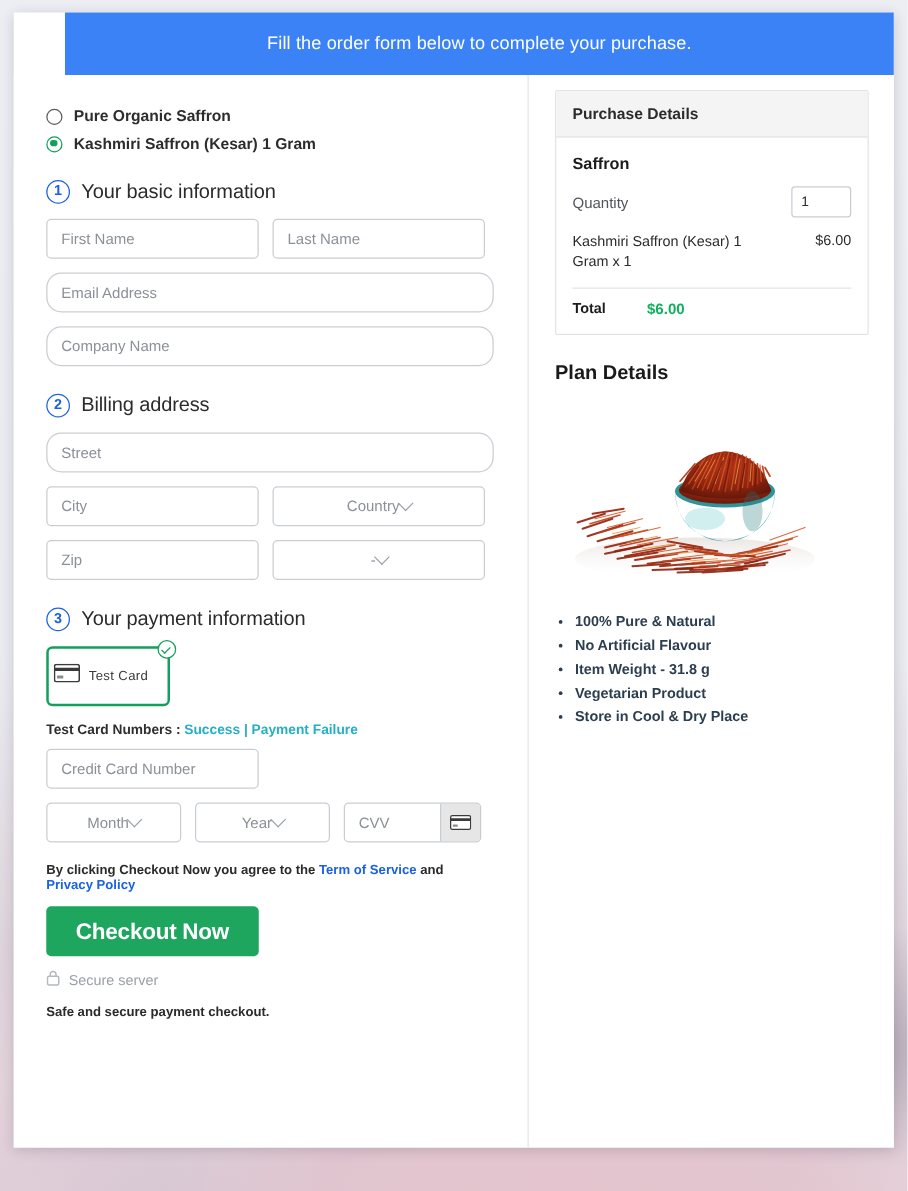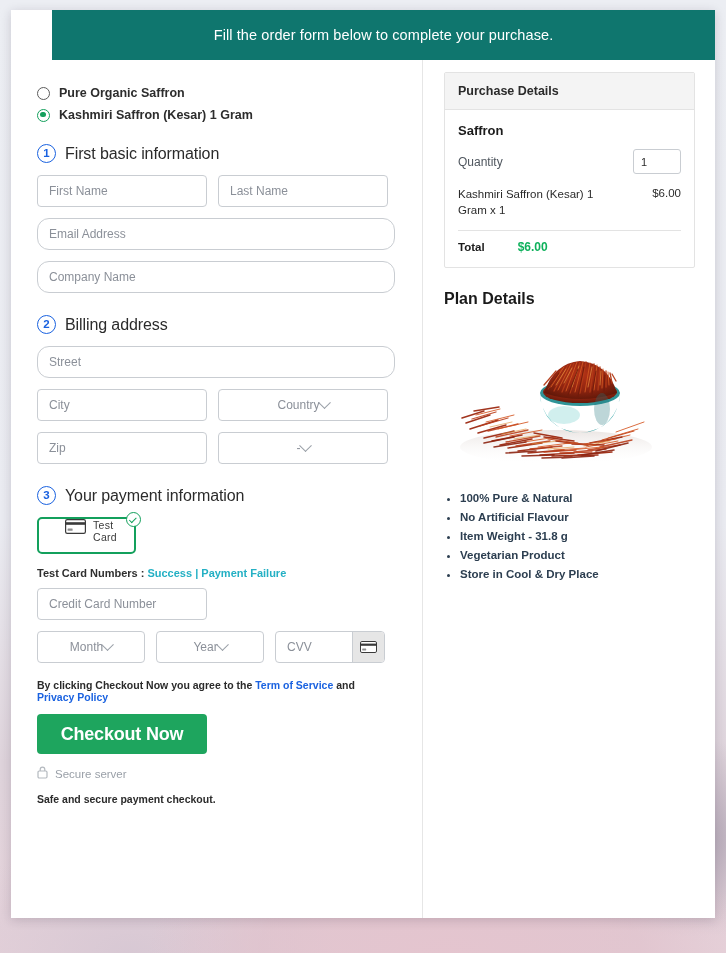--- a/index.html
+++ b/index.html
@@ -30,21 +30,21 @@
     width: 704px; height: 908px;
     z-index: 1;
     display: flex;
     flex-direction: column;
     box-shadow: 0 2px 10px rgba(40,30,50,0.18);
     background: #ffffff;
   }
 
   
   .banner {
-    background: #0f766e;
+    background: #3b82f6;
     color: #ffffff;
     height: 50px;
     display: flex;
     align-items: center;
     justify-content: center;
     font-size: 14.5px;
     letter-spacing: .1px;
     flex: 0 0 auto;
     margin-left: 41px;
   }
@@ -120,25 +120,25 @@
   .chev {
     width: 9px; height: 9px;
     border-right: 1.4px solid #9aa0a8;
     border-bottom: 1.4px solid #9aa0a8;
     transform: rotate(45deg) translate(-2px,-2px);
     flex: 0 0 auto;
   }
 
   
   .card-tile {
-    width: 99px; height: 37px;
+    width: 99px; height: 48px;
     border: 2px solid #13a05c;
     border-radius: 5px;
-    display: flex; 
-    gap: 7px; padding: 0 26px;
+    display: flex; align-items: center;
+    gap: 7px; padding: 0 4px;
     position: relative;
     margin-bottom: 13px;
     background: #fff;
   }
   .card-tile .cc-glyph { flex: 0 0 auto; }
   .card-tile-label { font-size: 10.5px; color: #3a3a3a; letter-spacing: .3px; }
   .check-badge {
     position: absolute; right: -7px; top: -7px;
     width: 15px; height: 15px; border-radius: 50%;
     background: #fff; border: 1.5px solid #13a05c;
@@ -244,21 +244,21 @@
         <span class="plan-label">Pure Organic Saffron</span>
       </div>
       <div class="plan-row">
         <span class="radio on"></span>
         <span class="plan-label">Kashmiri Saffron (Kesar) 1 Gram</span>
       </div>
 
       
       <div class="step-head">
         <span class="step-num">1</span>
-        <span class="step-label">First basic information</span>
+        <span class="step-label">Your basic information</span>
       </div>
 
       <div class="row">
         <div class="fld half">First Name</div>
         <div class="fld half">Last Name</div>
       </div>
       <div class="row">
         <div class="fld full">Email Address</div>
       </div>
       <div class="row">

